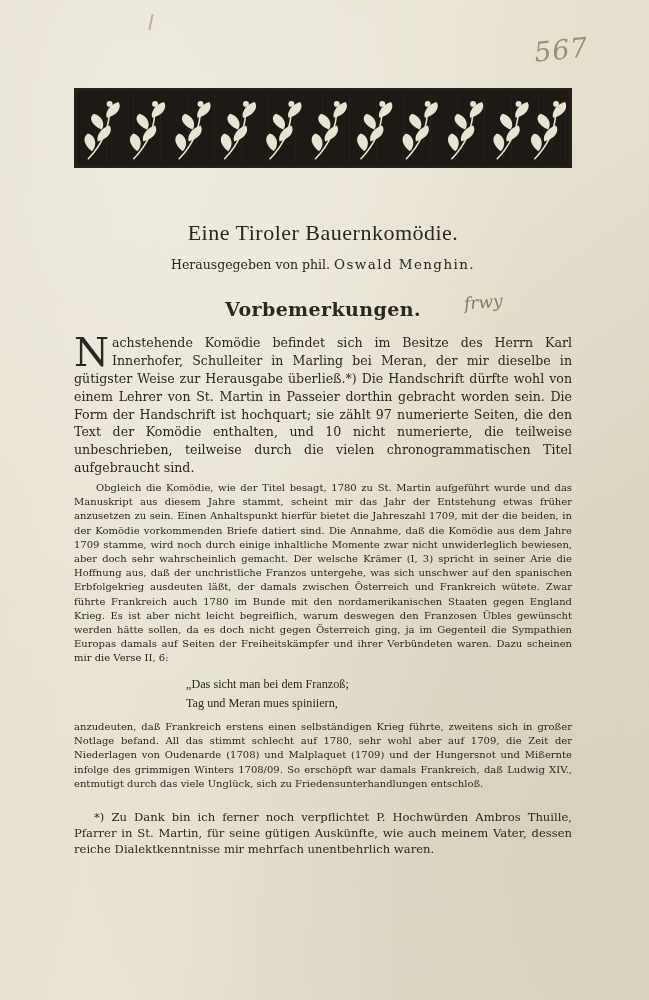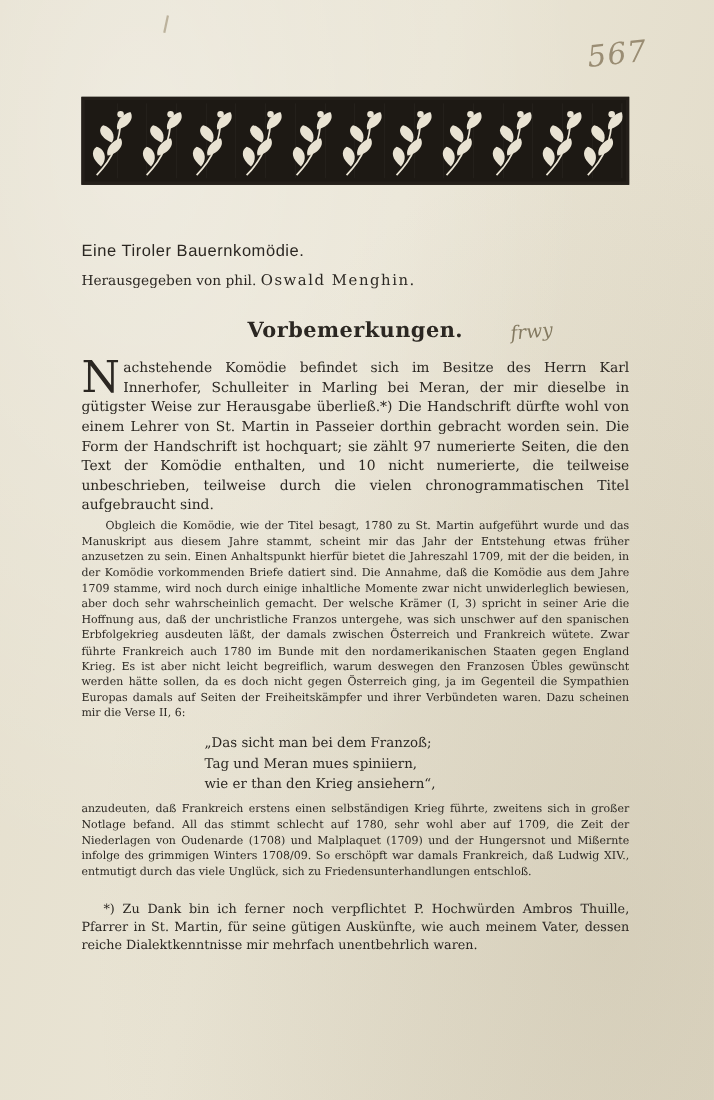--- a/index.html
+++ b/index.html
@@ -78,29 +78,29 @@
   }
 
   .content {
     position: absolute;
     left: 74px;
     top: 220px;
     width: 498px;
   }
 
   .doc-title {
-    text-align: left;
-    font-size: 15px;
+    text-align: center;
+    font-size: 22px;
     letter-spacing: 0.5px;
     margin: 0 0 10px 0;
     font-weight: normal;
-    font-family: Liberation Sans, sans-serif;
+    font-family: Liberation Serif, serif;
   }
   .editor-line {
-    text-align: left;
+    text-align: center;
     font-size: 12.5px;
     margin: 0 0 26px 0;
   }
   .editor-line .name {
     font-size: 13.5px;
     letter-spacing: 1.4px;
   }
   .section-heading {
     text-align: center;
     font-size: 19px;
@@ -134,20 +134,21 @@
     line-height: 0.82;
     padding: 2px 3px 0 0;
     font-family: "DejaVu Serif", serif;
   }
 
   .verse {
     margin: 10px 0 8px 0;
     font-size: 12.2px;
     line-height: 1.5;
     padding-left: 112px;
+    font-family: Liberation Serif, serif;
   }
   .verse div { white-space: nowrap; }
   .footnote {
     font-size: 11.6px;
     line-height: 1.4;
     text-align: justify;
     margin-top: 18px;
   }
   .fn-indent { text-indent: 20px; }
 
@@ -288,21 +289,20 @@
     <div class="dropcap-para">
       <span class="dropcap">N</span>
       <span>achstehende Komödie befindet sich im Besitze des Herrn Karl Innerhofer, Schulleiter in Marling bei Meran, der mir dieselbe in gütigster Weise zur Herausgabe überließ.*) Die Handschrift dürfte wohl von einem Lehrer von St. Martin in Passeier dorthin gebracht worden sein. Die Form der Handschrift ist hochquart; sie zählt 97 numerierte Seiten, die den Text der Komödie enthalten, und 10 nicht numerierte, die teilweise unbeschrieben, teilweise durch die vielen chronogrammatischen Titel aufgebraucht sind.</span>
     </div>
 
     <p class="body indent" style="margin-top:4px">Obgleich die Komödie, wie der Titel besagt, 1780 zu St. Martin aufgeführt wurde und das Manuskript aus diesem Jahre stammt, scheint mir das Jahr der Entstehung etwas früher anzusetzen zu sein. Einen Anhaltspunkt hierfür bietet die Jahreszahl 1709, mit der die beiden, in der Komödie vorkommenden Briefe datiert sind. Die Annahme, daß die Komödie aus dem Jahre 1709 stamme, wird noch durch einige inhaltliche Momente zwar nicht unwiderleglich bewiesen, aber doch sehr wahrscheinlich gemacht. Der welsche Krämer (I, 3) spricht in seiner Arie die Hoffnung aus, daß der unchristliche Franzos untergehe, was sich unschwer auf den spanischen Erbfolgekrieg ausdeuten läßt, der damals zwischen Österreich und Frankreich wütete. Zwar führte Frankreich auch 1780 im Bunde mit den nordamerikanischen Staaten gegen England Krieg. Es ist aber nicht leicht begreiflich, warum deswegen den Franzosen Übles gewünscht werden hätte sollen, da es doch nicht gegen Österreich ging, ja im Gegenteil die Sympathien Europas damals auf Seiten der Freiheitskämpfer und ihrer Verbündeten waren. Dazu scheinen mir die Verse II, 6:</p>
 
     <div class="verse">
       <div>„Das sicht man bei dem Franzoß;</div>
       <div>Tag und Meran mues spiniiern,</div>
-      <div>wie er than den Krieg ansiehern“,</div>
     </div>
 
     <p class="body">anzudeuten, daß Frankreich erstens einen selbständigen Krieg führte, zweitens sich in großer Notlage befand. All das stimmt schlecht auf 1780, sehr wohl aber auf 1709, die Zeit der Niederlagen von Oudenarde (1708) und Malplaquet (1709) und der Hungersnot und Mißernte infolge des grimmigen Winters 1708/09. So erschöpft war damals Frankreich, daß Ludwig XIV., entmutigt durch das viele Unglück, sich zu Friedensunterhandlungen entschloß.</p>
 
     <p class="footnote fn-indent">*) Zu Dank bin ich ferner noch verpflichtet P. Hochwürden Ambros Thuille, Pfarrer in St. Martin, für seine gütigen Auskünfte, wie auch meinem Vater, dessen reiche Dialektkenntnisse mir mehrfach unentbehrlich waren.</p>
 
   </div>
 </div>
 
 </body></html>

